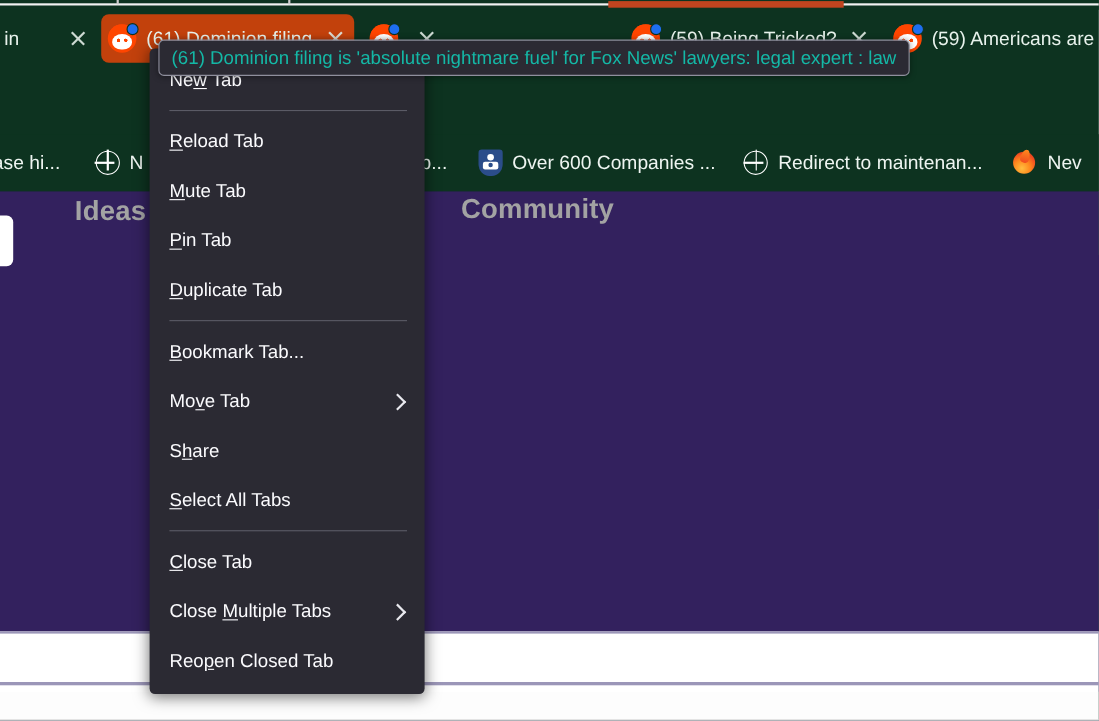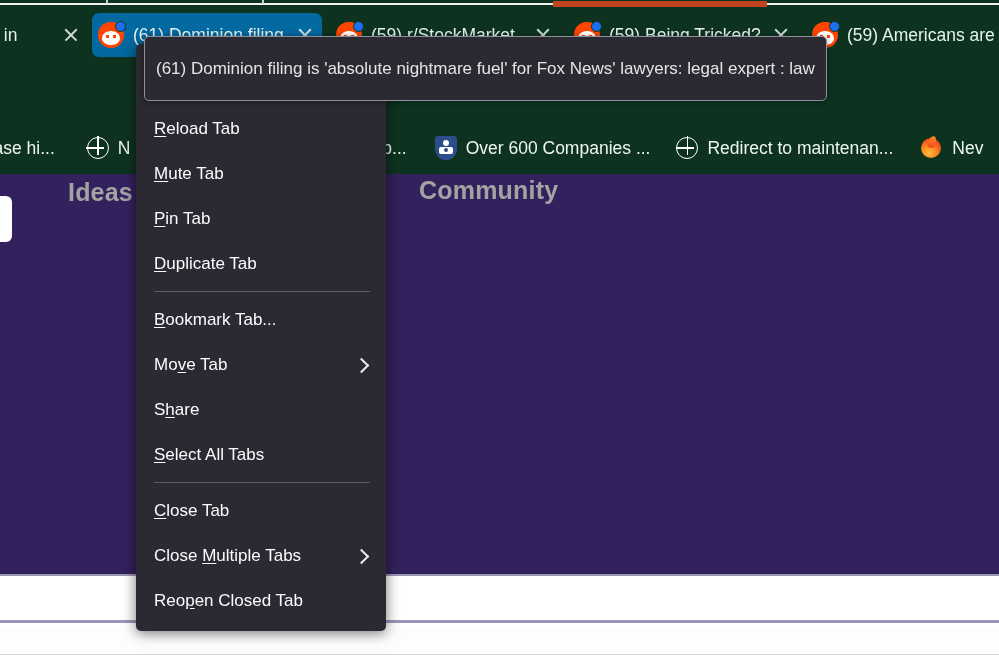--- a/index.html
+++ b/index.html
@@ -70,21 +70,21 @@
     align-items: center;
     border-radius: 7px;
     box-sizing: border-box;
     padding: 0 6px;
     color: #e8f2ec;
     font-size: 17.5px;
     white-space: nowrap;
     overflow: hidden;
   }
   .tab.active {
-    background: #0369a1;
+    background: #c2410c;
   }
   .tab-favicon {
     width: 26px; height: 26px;
     flex: 0 0 26px;
     margin-right: 9px;
     position: relative;
   }
   .reddit-mark {
     width: 26px; height: 26px;
     border-radius: 50%;
@@ -357,27 +357,27 @@
     border-right: 2.2px solid #e9e9ef;
     border-top: 2.2px solid #e9e9ef;
     transform: rotate(45deg);
   }
 
   
   #tab-tooltip {
     position: absolute;
     left: 144px; top: 36px;
     height: 31px;
-    padding: 16px 11px;
+    padding: 0 11px;
     display: flex;
     align-items: center;
     background: #2b2a33;
     border: 1px solid #8f8f9d;
     border-radius: 5px;
-    color: #e5e5e5;
+    color: #14b8a6;
     font-size: 17px;
     white-space: nowrap;
     z-index: 90;
     box-shadow: 0 1px 6px rgba(0,0,0,0.4);
   }
 </style>
 </head>
 <body>
 
 <div id="browser-window">
@@ -407,21 +407,20 @@
       <span class="tab-close"></span>
     </div>
 
     <div class="tab" style="left:330px; width:230px;">
       <span class="tab-favicon">
         <span class="reddit-mark">
             <span class="hat"></span>
           </span>
         <span class="badge-dot"></span>
       </span>
-      <span class="tab-title">(59) r/StockMarket</span>
       <span class="tab-close"></span>
     </div>
 
     <div class="tab" style="left:568px; width:230px;align-items:center;">
       <span class="tab-favicon">
         <span class="reddit-mark">
             <span class="hat"></span>
           </span>
         <span class="badge-dot"></span>
       </span>

